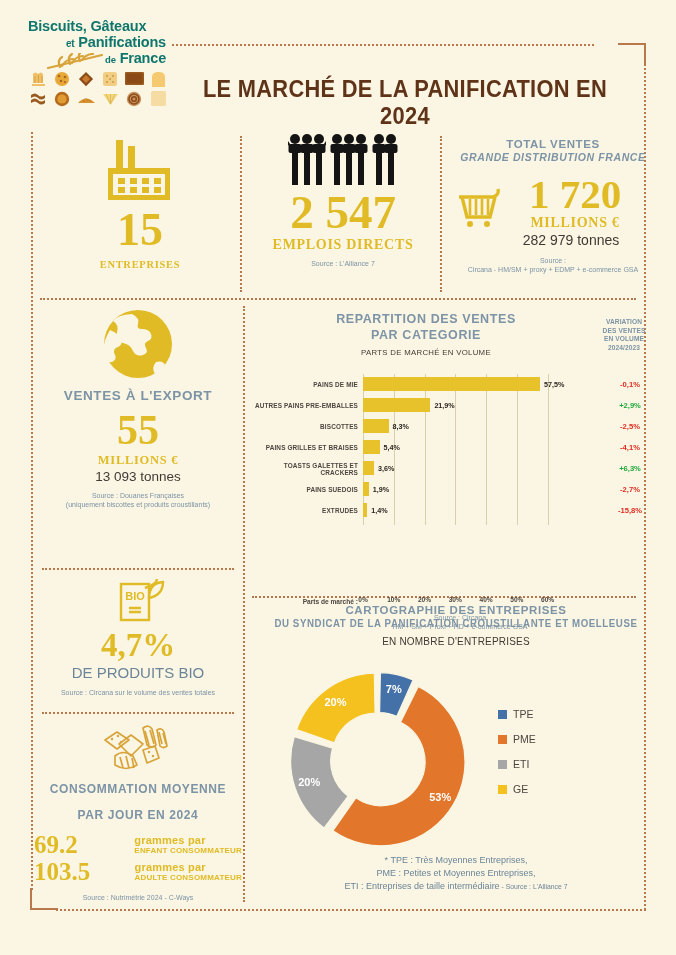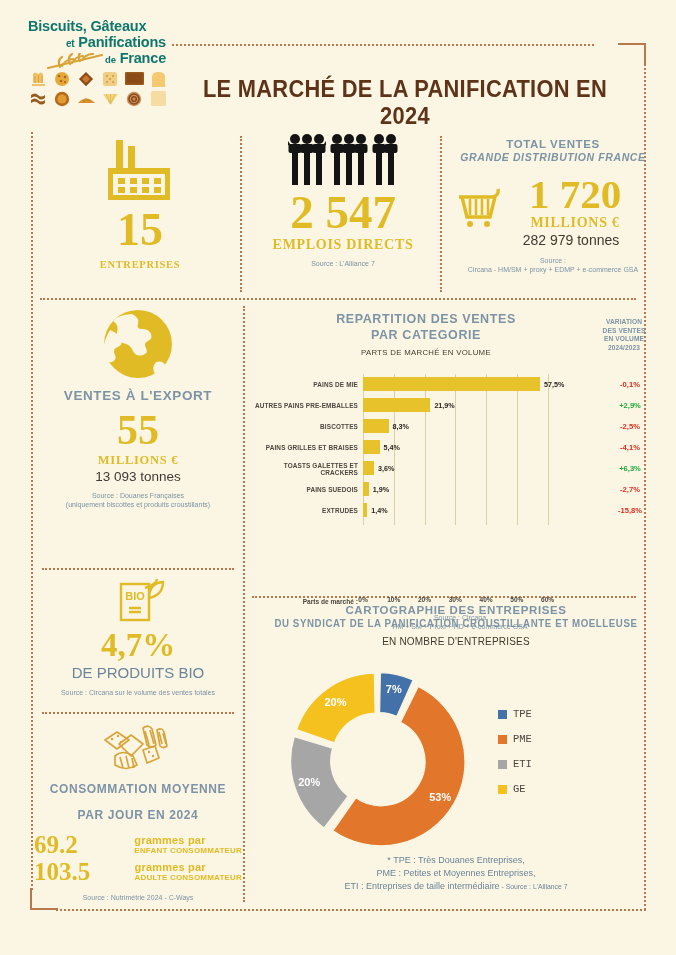--- a/index.html
+++ b/index.html
@@ -113,21 +113,21 @@
     transform:translateX(-50%); white-space:nowrap;
   }
   .bc-src { position:absolute; left:60px; top:240px; width:300px; }
 
   
   #p-pie { position:absolute; left:250px; top:604px; width:412px; height:305px; }
   .pie-t1 { font-size:11.5px; }
   .pie-t2 { font-size:10px; margin-top:2px; }
   .pie-sub { color:#3F3A33; font-size:10px; text-align:center; letter-spacing:.2px; margin-top:7px; }
   .donut-area { position:absolute; left:38px; top:66px; width:190px; height:180px; }
-  .legend { position:absolute; left:248px; top:104px;font-family:Liberation Mono, monospace; }
+  .legend { position:absolute; left:248px; top:104px; }
   .leg-row { display:flex; align-items:center; gap:6px; margin-bottom:13px; }
   .leg-sw { width:9px; height:9px; }
   .leg-lbl { color:#4C4640; font-size:10.5px; }
   .pie-note {
     position:absolute; left:10px; top:250px; width:392px;
     color:#6B8499; font-size:9px; text-align:center; line-height:1.45;
   }
   .pie-note .tiny { font-size:6.8px; }
 </style>
 </head>
@@ -591,21 +591,21 @@
           <span class="leg-sw" style="background:#A6A6A6;"></span>
           <span class="leg-lbl">ETI</span>
         </div>
         <div class="leg-row">
           <span class="leg-sw" style="background:#F5C11E;"></span>
           <span class="leg-lbl">GE</span>
         </div>
       </div>
 
     <div class="pie-note">
-      <div>* TPE : Très Douanes Entreprises,</div>
+      <div>* TPE : Très Moyennes Entreprises,</div>
       <div>PME : Petites et Moyennes Entreprises,</div>
       <div>
         <span>ETI : Entreprises de taille intermédiaire</span><span class="tiny"> - Source : L'Alliance 7</span>
       </div>
     </div>
   </div>
 
 </div>
 
 </body></html>

